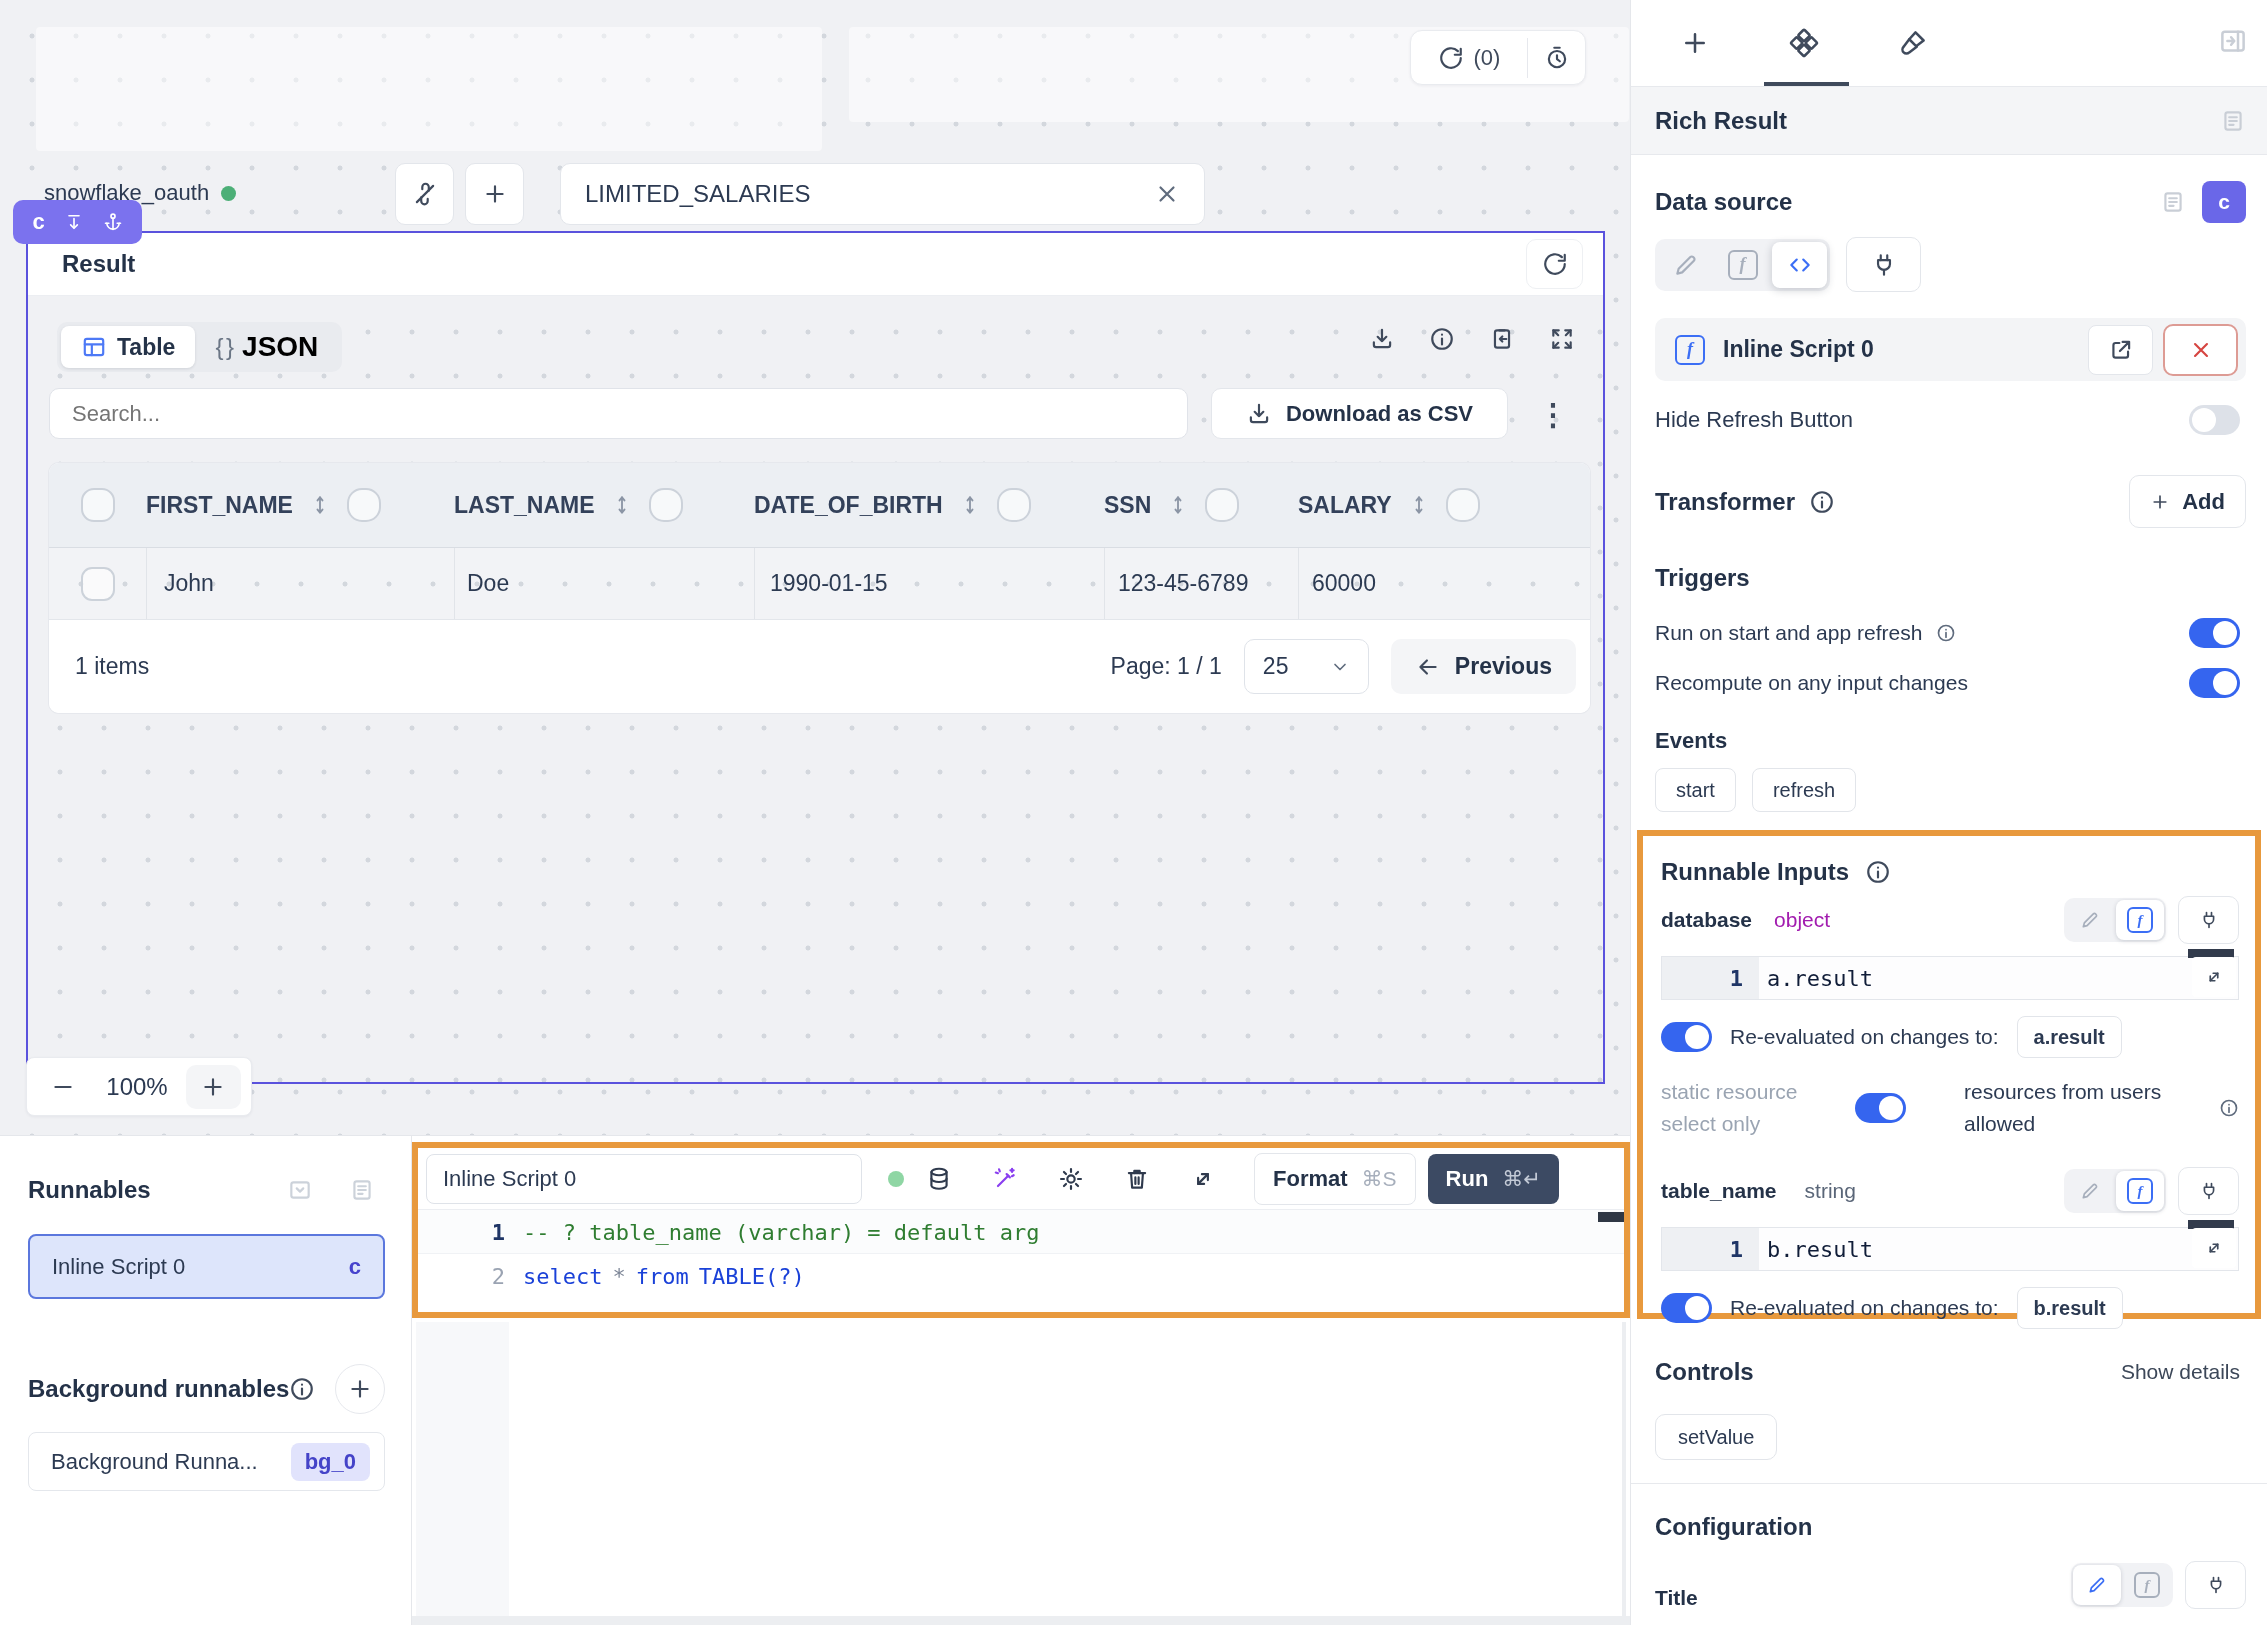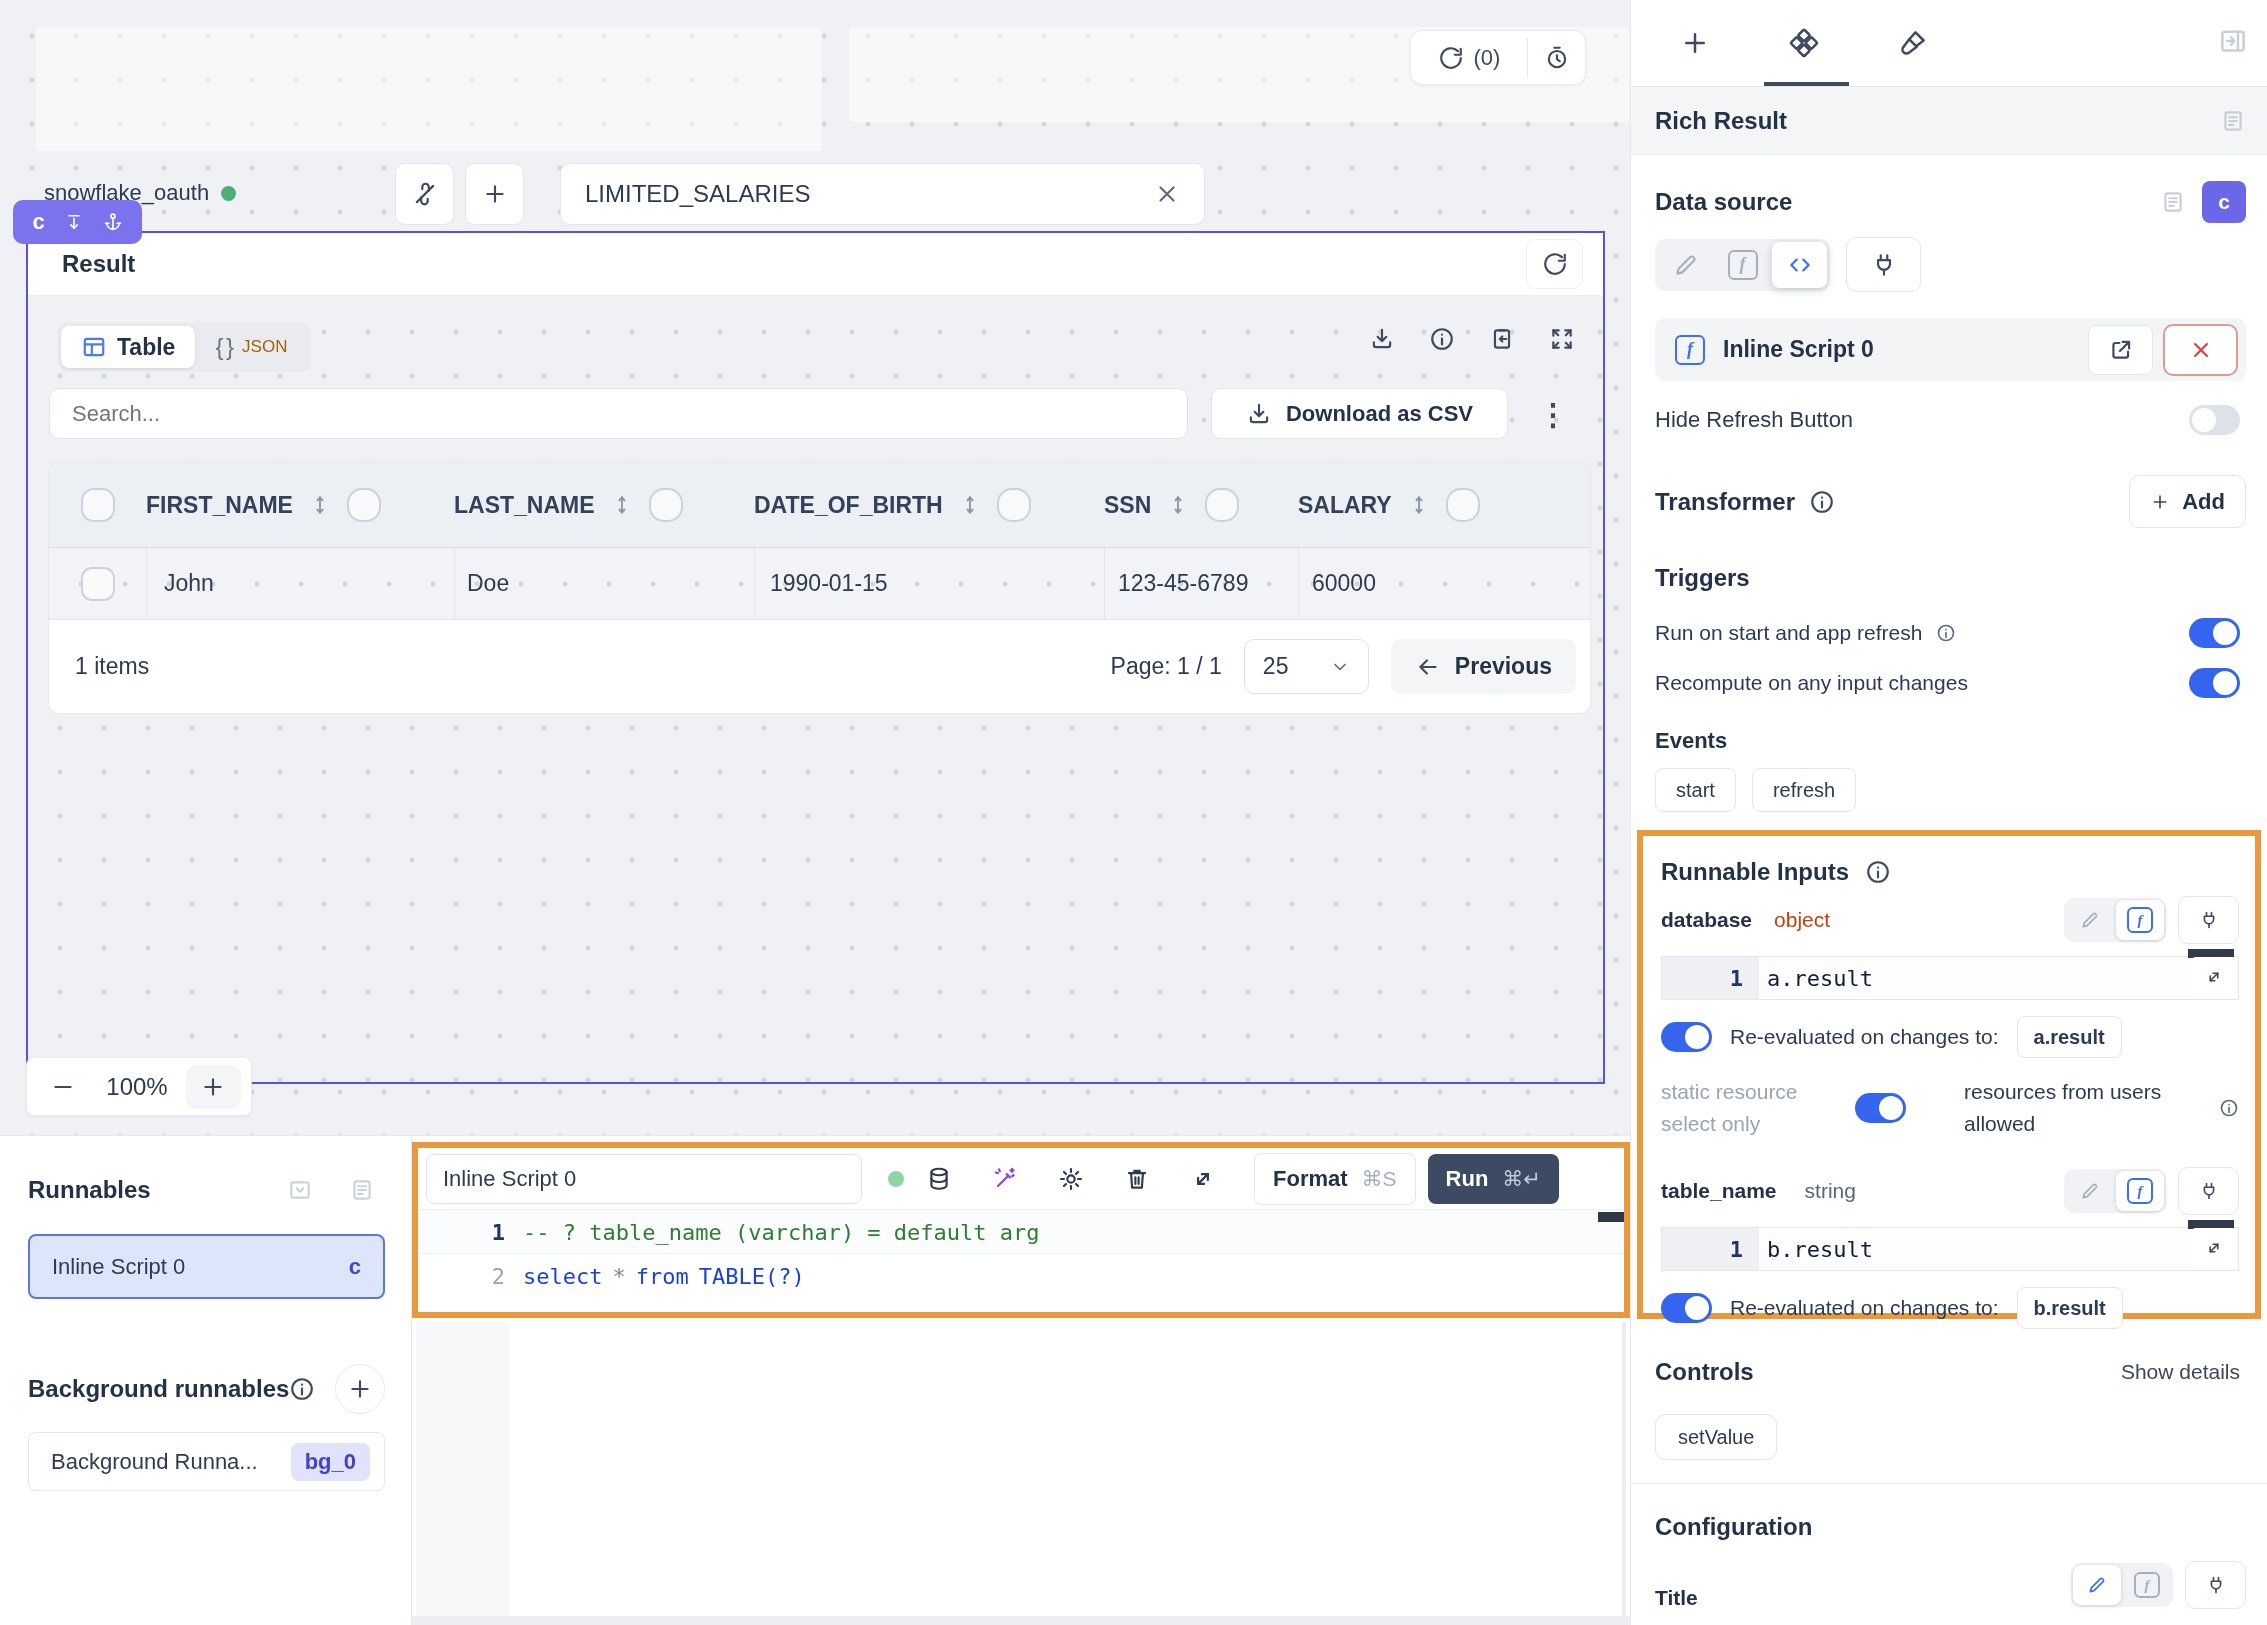--- a/index.html
+++ b/index.html
@@ -125,21 +125,21 @@
     <div class="abs flex" style="left:29px;top:26px;height:50px;background:#e9ebef;border-radius:10px;padding:4px">
       <div class="flex" style="background:#fff;border-radius:8px;height:100%;padding:0 20px;gap:10px;box-shadow:0 1px 3px rgba(30,40,60,.12)">
         <svg class="ic" viewBox="0 0 24 24" style="color:#4d79f6">
             <rect x="3.5" y="4.5" width="17" height="15" rx="2"></rect>
             <path d="M3.5 9.5h17M10 9.5v10"></path>
           </svg>
         <span style="font-size:23px;font-weight:bold;color:#243248">Table</span>
       </div>
       <div class="flex" style="padding:0 20px;gap:10px">
         <span style="font-size:24px;color:#6b7685;letter-spacing:-2px">{ }</span>
-        <span style="font-size:17px;font-weight:normal;color:#a16207">JSON</span>
+        <span style="font-size:28px;font-weight:bold;color:#000000">JSON</span>
       </div>
     </div>
 
     <div class="abs flex" style="right:28px;top:30px;gap:34px;color:#3f4a5c">
       <svg class="ic" viewBox="0 0 24 24">
           <path d="M12 3.5V14m0 0-4-4m4 4 4-4"></path>
           <path d="M4.5 15v2.5a2 2 0 0 0 2 2h11a2 2 0 0 0 2-2V15"></path>
         </svg>
       <svg class="ic" viewBox="0 0 24 24">
           <circle cx="12" cy="12" r="9"></circle>
@@ -528,21 +528,21 @@
       <span class="sechead">Runnable Inputs</span>
       <svg class="ic" viewBox="0 0 24 24" style="color:#3f4a5c">
           <circle cx="12" cy="12" r="9"></circle>
           <path d="M12 8h.01M12 11.5V17"></path>
         </svg>
     </div>
 
     <div class="flex" style="justify-content:space-between;margin-top:10px">
       <div class="flex" style="gap:22px">
         <span style="font-size:21px;font-weight:bold;color:#243248">database</span>
-        <span style="font-size:21px;color:#c2410c">object</span>
+        <span style="font-size:21px;color:#a21caf">object</span>
       </div>
       <div class="flex" style="gap:12px">
         <div class="seg" style="padding:2px">
           <div class="slot" style="width:48px;height:40px">
             <svg class="ic sm" viewBox="0 0 24 24">
                 <path d="M4 20l1.2-4.5L16 4.7a1.8 1.8 0 0 1 2.6 0l.7.7a1.8 1.8 0 0 1 0 2.6L8.5 18.8 4 20z"></path>
               </svg>
           </div>
           <div class="slot active" style="width:48px;height:40px">
             <span class="fbox" style="width:22px;height:22px;font-size:15px">

